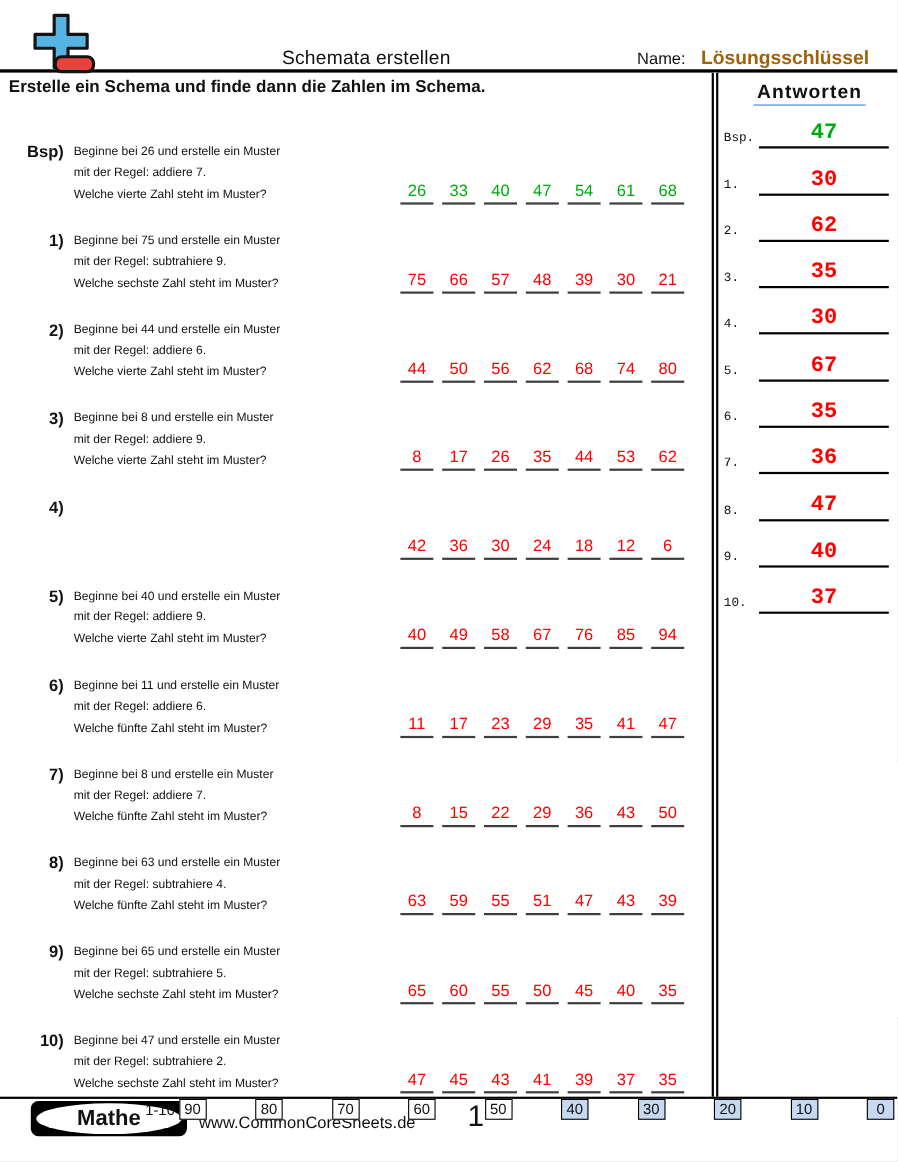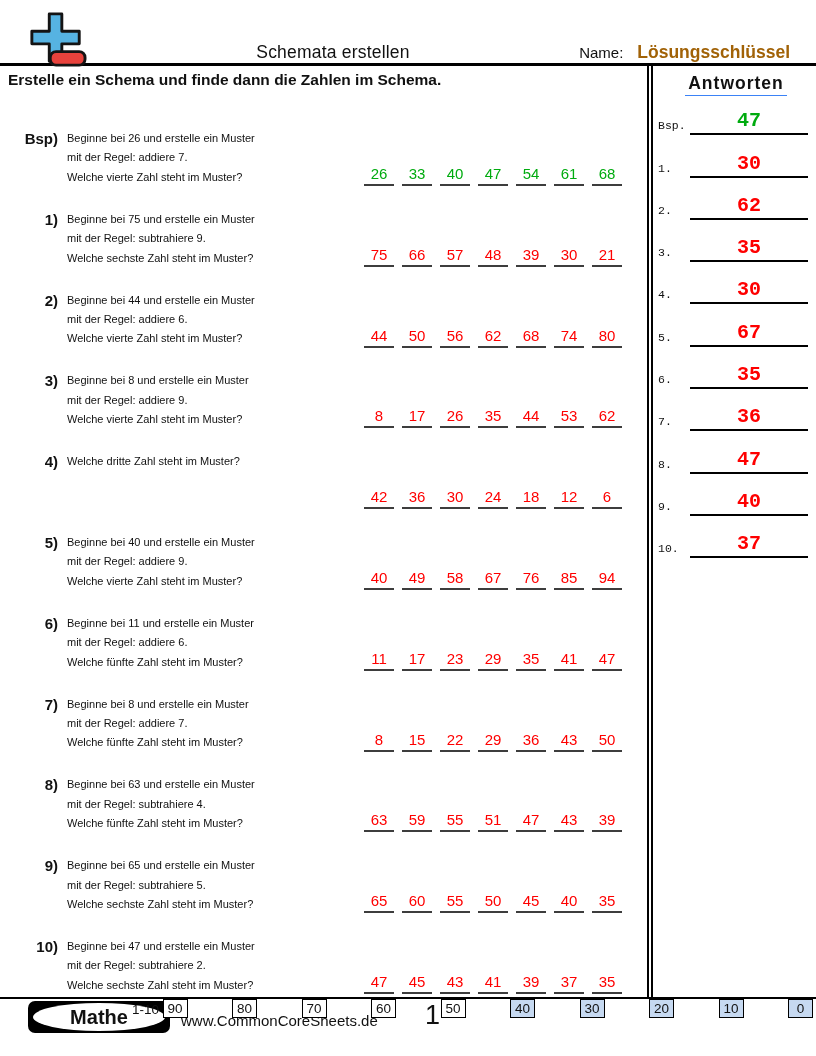--- a/index.html
+++ b/index.html
@@ -151,21 +151,20 @@
     <div class="problem-text">
       <div>Beginne bei 8 und erstelle ein Muster</div>
       <div>mit der Regel: addiere 9.</div>
       <div>Welche vierte Zahl steht im Muster?</div>
     </div>
     <div class="sequence"><span class="seq-num" style="color: rgb(254, 0, 0);">8</span><span class="seq-num" style="color: rgb(254, 0, 0);">17</span><span class="seq-num" style="color: rgb(254, 0, 0);">26</span><span class="seq-num" style="color: rgb(254, 0, 0);">35</span><span class="seq-num" style="color: rgb(254, 0, 0);">44</span><span class="seq-num" style="color: rgb(254, 0, 0);">53</span><span class="seq-num" style="color: rgb(254, 0, 0);">62</span></div>
   </div>
       <div class="problem">
     <div class="problem-label">4)</div>
     <div class="problem-text">
-      <div>Welche dritte Zahl steht im Muster?</div>
     </div>
     <div class="sequence"><span class="seq-num" style="color: rgb(254, 0, 0);">42</span><span class="seq-num" style="color: rgb(254, 0, 0);">36</span><span class="seq-num" style="color: rgb(254, 0, 0);">30</span><span class="seq-num" style="color: rgb(254, 0, 0);">24</span><span class="seq-num" style="color: rgb(254, 0, 0);">18</span><span class="seq-num" style="color: rgb(254, 0, 0);">12</span><span class="seq-num" style="color: rgb(254, 0, 0);">6</span></div>
   </div>
       <div class="problem">
     <div class="problem-label">5)</div>
     <div class="problem-text">
       <div>Beginne bei 40 und erstelle ein Muster</div>
       <div>mit der Regel: addiere 9.</div>
       <div>Welche vierte Zahl steht im Muster?</div>
     </div>

